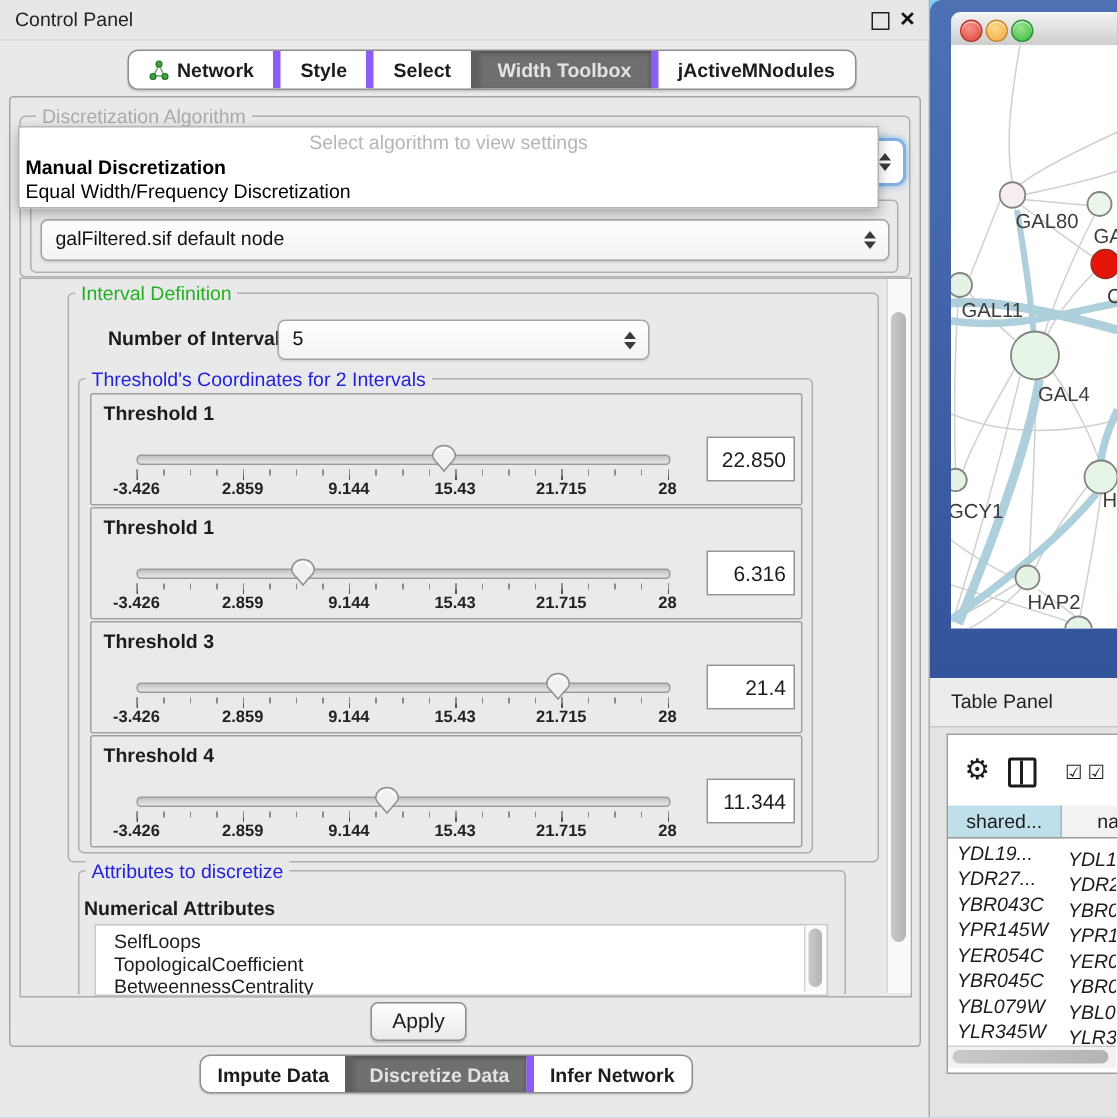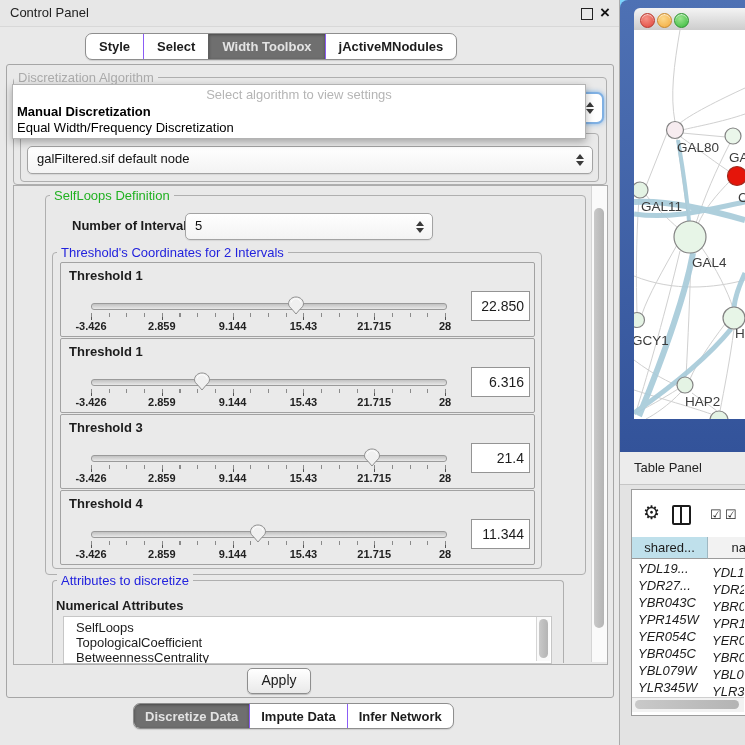--- a/index.html
+++ b/index.html
@@ -8,21 +8,21 @@
        background:#7dd3fc;}
   .abs{position:absolute;}
   
   #control-panel{position:absolute;left:0;top:0;width:619px;height:745px;background:#E9E9E9;border-right:1px solid #ABABAB;}
   .cp-titlebar{position:absolute;left:0;top:0;width:619px;height:26px;background:#E7E7E7;border-bottom:1px solid #D8D8D8;}
   .cp-title{position:absolute;left:10px;top:0;line-height:26px;font-size:13px;color:#222;}
   .float-btn{position:absolute;left:581px;top:8px;width:10px;height:10px;border:1.6px solid #222;background:transparent;}
   .close-btn{position:absolute;left:600px;top:2px;font-size:17px;font-weight:bold;color:#111;line-height:22px;}
   
   .segbar{position:absolute;height:25px;display:flex;background:#FFF;border:1px solid #8E8E8E;border-radius:7px;overflow:hidden;box-shadow:0 1px 1px rgba(0,0,0,.12);}
-  .seg{display:flex;align-items:center;gap:5px;padding:0 13px;font-size:13px;font-weight:bold;color:#1c1c1c;border-left:1px solid #8b5cf6;cursor:default;white-space:nowrap;}
+  .seg{display:flex;align-items:center;gap:5px;padding:0 13px;font-size:13px;font-weight:bold;color:#1c1c1c;border-left:5px solid #8b5cf6;cursor:default;white-space:nowrap;}
   .seg:first-child{border-left:none;}
   .seg.sel{background:#6F6F6F;color:#E3E3E3;border-left-color:#5F5F5F;box-shadow:inset 0 1px 3px rgba(0,0,0,.35);}
   
   .outer-panel{position:absolute;left:6px;top:64px;width:606px;height:632px;background:#E9E9E9;border:1px solid #A6A6A6;border-radius:3px;}
   .group{position:absolute;border:1px solid #AFAFAF;border-radius:4px;}
   .gtitle{position:absolute;background:#E9E9E9;padding:0 4px;font-size:13px;line-height:14px;white-space:nowrap;}
   .scrollpane{position:absolute;left:13px;top:185px;width:593px;height:478px;background:#E9E9E9;border:1px solid #ACACAC;}
   
   .combo{position:absolute;background:linear-gradient(#FFFFFF,#F3F3F3);border:1px solid #A3A3A3;border-radius:5px;box-shadow:0 1px 1px rgba(0,0,0,.08);}
   .combo .val{display:block;padding-left:9px;line-height:24px;font-size:13px;color:#111;overflow:hidden;white-space:nowrap;}
@@ -82,37 +82,46 @@
   <div id="control-panel">
 
     <div class="cp-titlebar">
       <span class="cp-title">Control Panel</span>
       <span class="float-btn"></span>
       <span class="close-btn">×</span>
     </div>
 
     <div class="segbar" style="left:85px;top:33px;">
       <div class="seg">
+        <svg width="14" height="14" viewBox="0 0 14 14">
+          <path d="M7 3.2 L3.4 10.6 M7 3.2 L10.6 10.6 M3.4 10.6 L10.6 10.6" stroke="#7AB87A" stroke-width="1.2" fill="none"></path>
+          <circle cx="7" cy="2.6" r="2" fill="#3FA33F" stroke="#1F6B1F" stroke-width=".7"></circle>
+          <circle cx="3" cy="11" r="2" fill="#3FA33F" stroke="#1F6B1F" stroke-width=".7"></circle>
+          <circle cx="11" cy="11" r="2" fill="#3FA33F" stroke="#1F6B1F" stroke-width=".7"></circle>
+        </svg>
+        <span>Network</span>
+      </div>
+      <div class="seg">
           <span>Style</span>
         </div>
       <div class="seg">
           <span>Select</span>
         </div>
       <div class="seg sel">
           <span>Width Toolbox</span>
         </div>
       <div class="seg">
           <span>jActiveMNodules</span>
         </div>
     </div>
 
     <div class="outer-panel"></div>
 
     <div class="group" style="left:13px;top:77px;width:592px;height:106px;"></div>
-    <span class="gtitle" style="left:14px;top:71px;color:#ABABAB;">Discretization Algorithm</span>
+    <span class="gtitle" style="left:24px;top:71px;color:#ABABAB;">Discretization Algorithm</span>
 
     <div class="focus-combo">
       <span class="stepper">
           <i class="up"></i>
           <i class="dn"></i>
         </span>
     </div>
 
     <div class="group" style="left:20px;top:133px;width:577px;height:47px;"></div>
     <span class="gtitle" style="left:26px;top:127px;color:#1a1a3a;">Table Data</span>
@@ -120,21 +129,21 @@
       <span class="val">galFiltered.sif default node</span>
       <span class="stepper">
           <i class="up"></i>
           <i class="dn"></i>
         </span>
     </div>
 
     <div class="scrollpane"></div>
 
     <div class="group" style="left:45px;top:195px;width:539px;height:378px;"></div>
-    <span class="gtitle" style="left:50px;top:189px;color:#21B121;">SelfLoops Definition</span>
+    <span class="gtitle" style="left:50px;top:189px;color:#21B121;">Interval Definition</span>
 
     <span class="abs" style="left:72px;top:218px;font-weight:bold;">Number of Intervals</span>
     <div class="combo" style="left:185px;top:213px;width:246px;height:25px;">
       <span class="val">5</span>
       <span class="stepper">
           <i class="up"></i>
           <i class="dn"></i>
         </span>
     </div>
 
@@ -245,25 +254,25 @@
       <div class="sb-thumb" style="left:2px;top:2px;width:9px;height:39px;"></div>
     </div>
 
     <div class="sb-v" style="left:591px;top:186px;width:15px;height:476px;">
       <div class="sb-thumb" style="left:2px;top:22px;width:10px;height:420px;"></div>
     </div>
 
     <div class="apply-btn">Apply</div>
 
     <div class="segbar" style="left:133px;top:703px;height:24px;">
+      <div class="seg" style="padding:0 11px;">
+          <span>Impute Data</span>
+        </div>
       <div class="seg sel" style="padding:0 11px;">
           <span>Discretize Data</span>
-        </div>
-      <div class="seg" style="padding:0 11px;">
-          <span>Impute Data</span>
         </div>
       <div class="seg" style="padding:0 11px;">
           <span>Infer Network</span>
         </div>
     </div>
 
     <div class="popup">
       <div class="ph">Select algorithm to view settings</div>
       <div class="opt" style="top:19px;font-weight:bold;">Manual Discretization</div>
       <div class="opt" style="top:35px;">Equal Width/Frequency Discretization</div>

